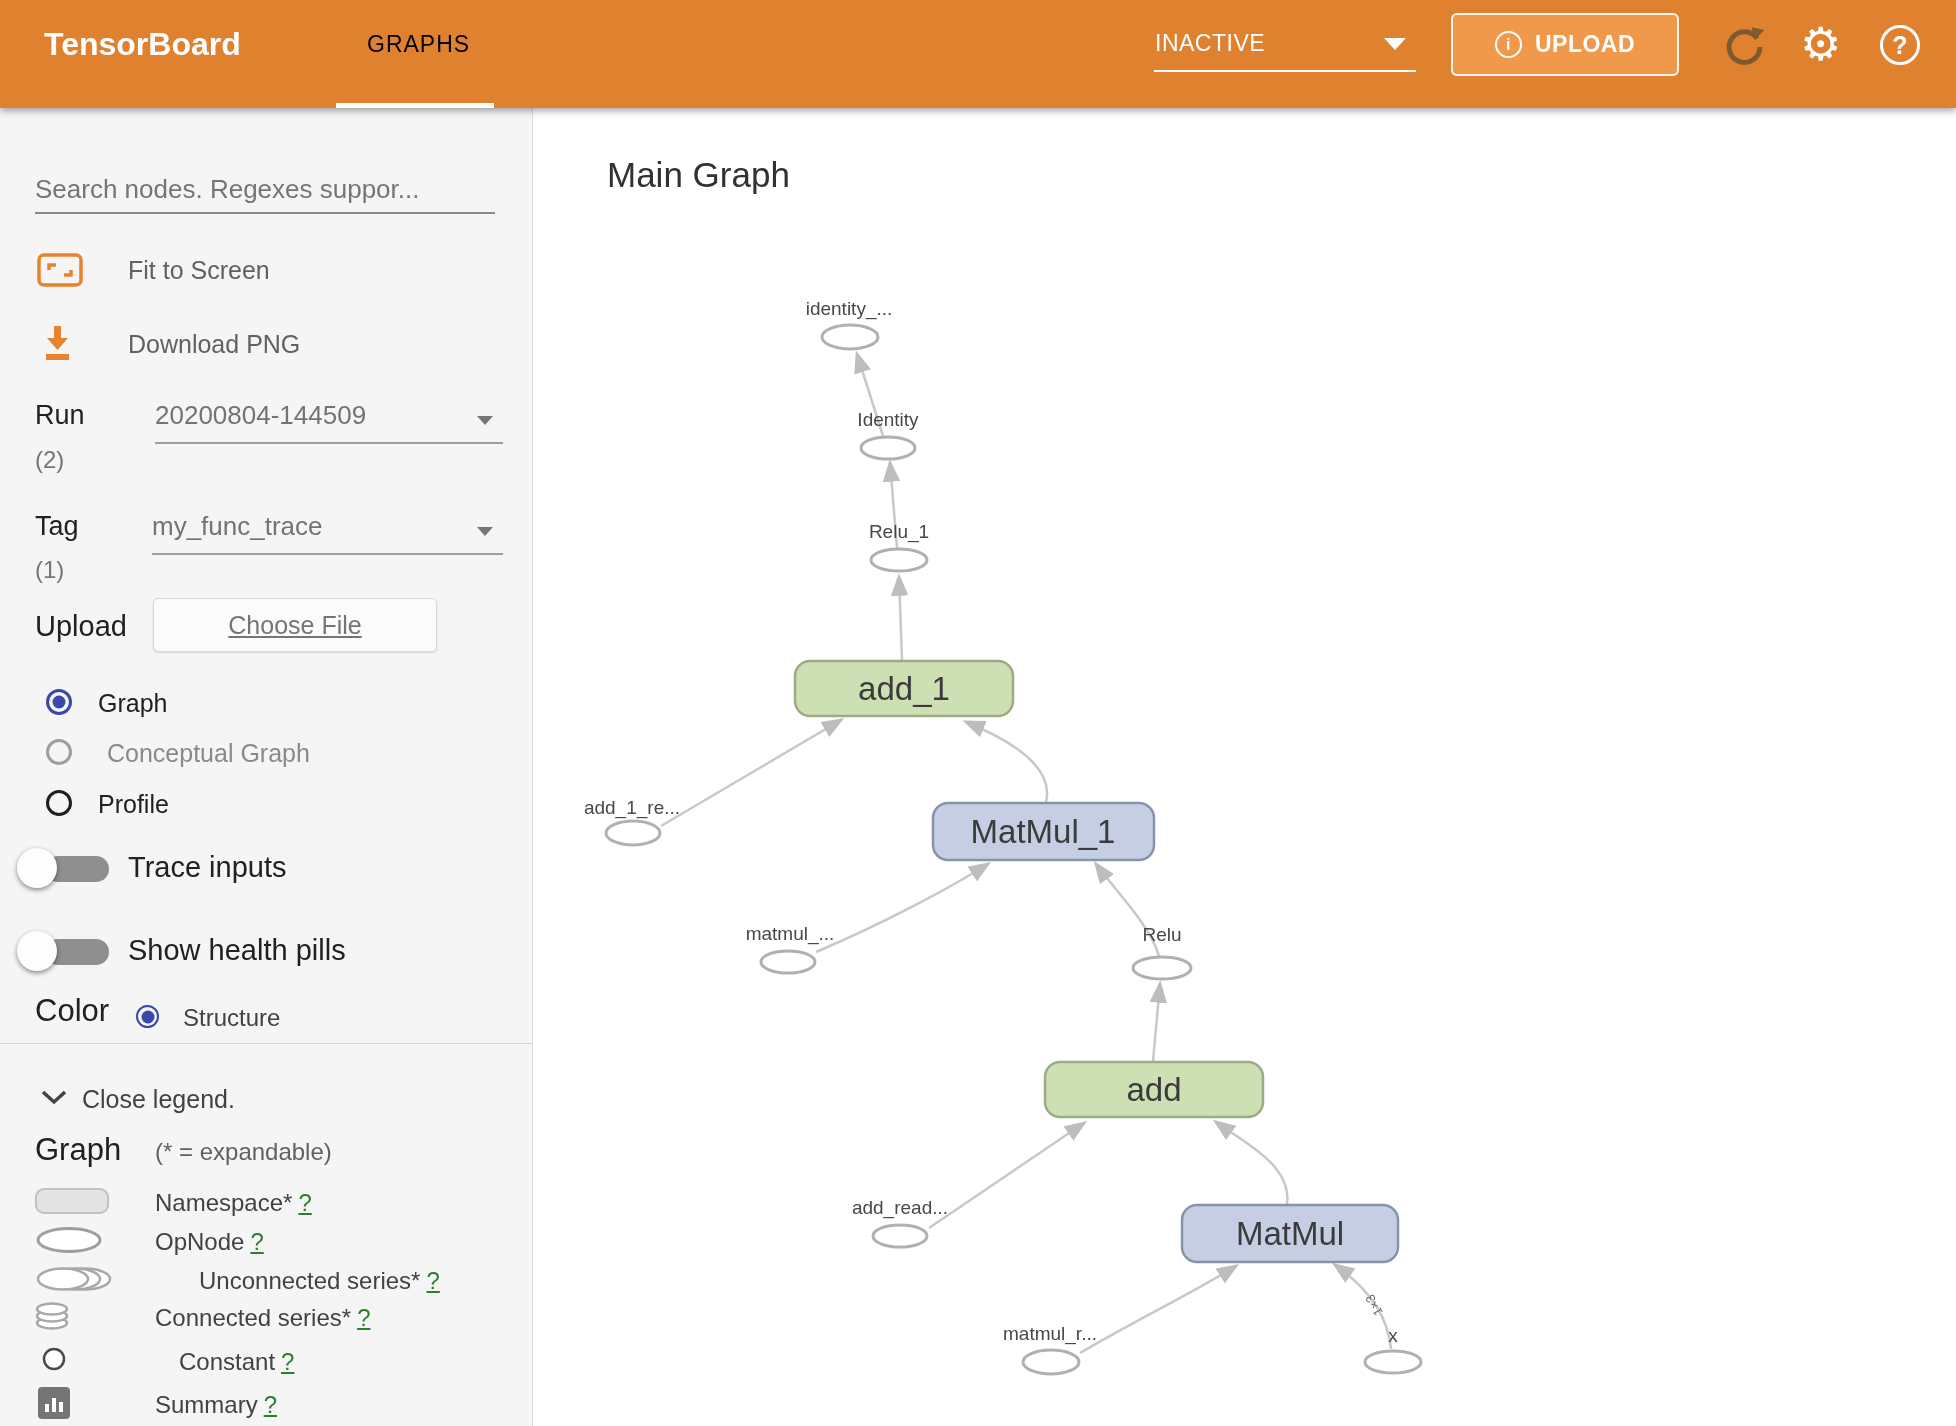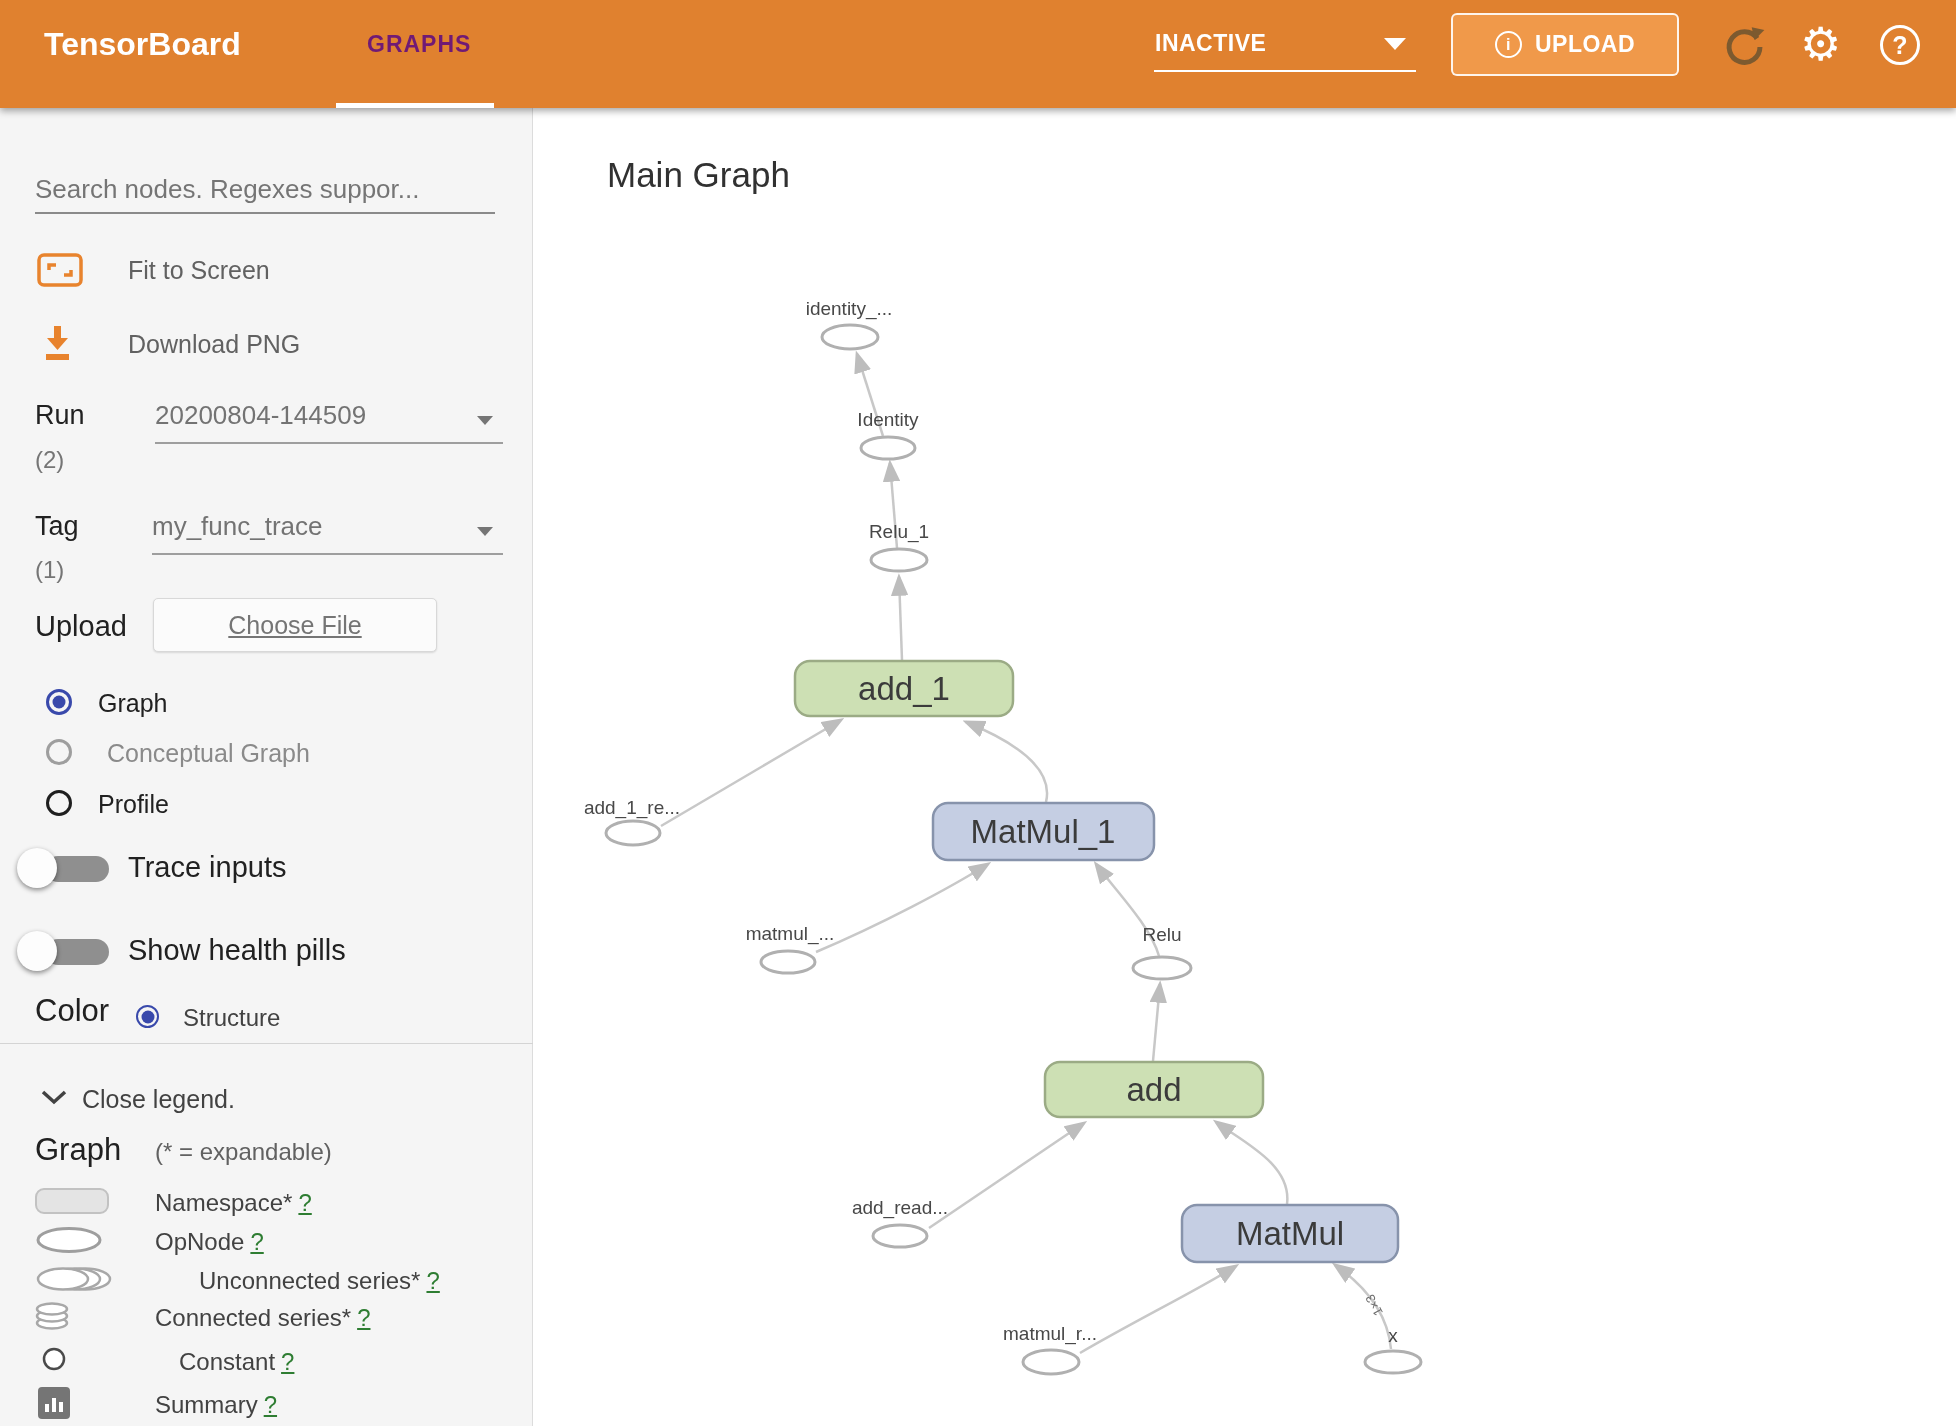--- a/index.html
+++ b/index.html
@@ -4,25 +4,25 @@
 <style>
   * { margin:0; padding:0; box-sizing:border-box; }
   html,body { width:1956px; height:1426px; overflow:hidden; background:#fff;
               font-family:"Liberation Sans","DejaVu Sans",sans-serif; }
   #app { position:relative; width:1956px; height:1426px; }
 
   
   #header { position:absolute; left:0; top:0; width:1956px; height:108px;
             background:#e0812f; z-index:30; box-shadow:0 3px 7px rgba(0,0,0,0.35); }
   #logo { position:absolute; left:44px; top:26px; font-size:32px; font-weight:bold; color:#fff; }
-  #tab-graphs { position:absolute; left:367px; top:31px; font-size:23px; font-weight:bold;
-                color:#701a75; letter-spacing:1px; }
+  #tab-graphs { position:absolute; left:367px; top:31px; font-size:23px; font-weight:normal;
+                color:#000000; letter-spacing:1px; }
   #tab-underline { position:absolute; left:336px; top:103px; width:158px; height:5px; background:#fff; }
   #status-select { position:absolute; left:1154px; top:22px; width:262px; height:50px; }
-  #status-label { position:absolute; left:1px; top:8px; font-size:23px; font-weight:bold;
+  #status-label { position:absolute; left:1px; top:8px; font-size:23px; font-weight:normal;
                   color:#fff; letter-spacing:0.5px; }
   #status-caret { position:absolute; right:10px; top:16px; width:0; height:0;
                   border-left:11px solid transparent; border-right:11px solid transparent;
                   border-top:12px solid #fff; }
   #status-underline { position:absolute; left:0; bottom:0; width:262px; height:2px; background:#fff; }
   #upload-btn { position:absolute; left:1451px; top:13px; width:228px; height:63px;
                 background:#f0994a; border:2px solid rgba(255,255,255,0.9); border-radius:6px;
                 display:flex; align-items:center; justify-content:center; gap:13px;
                 color:#fff; font-size:23px; font-weight:bold; letter-spacing:0.5px; cursor:pointer; }
   .info-circle { width:27px; height:27px; border:2.5px solid #fff; border-radius:50%;

